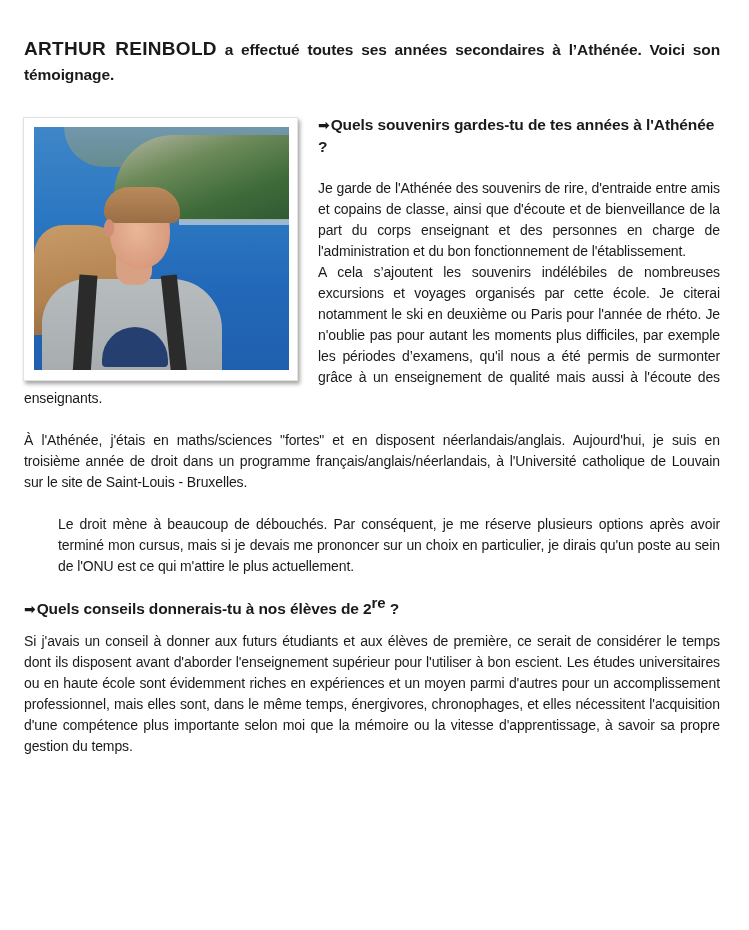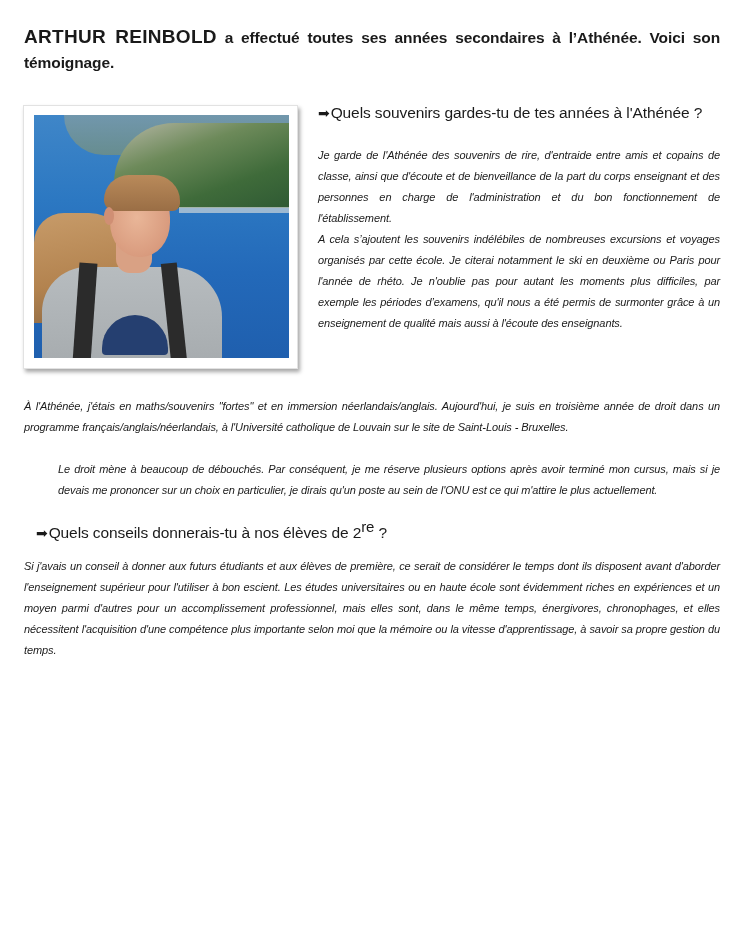--- a/index.html
+++ b/index.html
@@ -11,21 +11,21 @@
     width: 749px;
     height: 930px;
     position: relative;
     overflow: hidden;
     font-family: "Liberation Sans", "DejaVu Sans", sans-serif;
     color: #1a1a1a;
   }
   .page {
     position: absolute;
     left: 24px;
-    top: 24px;
+    top: 36px;
     width: 696px;
   }
   .intro {
     font-size: 15.5px;
     font-weight: bold;
     line-height: 25px;
     text-align: justify;
     letter-spacing: -0.1px;
     margin: 0;
   }
@@ -135,35 +135,34 @@
     border-radius: 40px 42px 12px 18px;
   }
   .photo .ear {
     position: absolute;
     left: 70px; top: 92px;
     width: 10px; height: 18px;
     background: #d08f74;
     border-radius: 50%;
   }
   .question {
-    font-weight: normal;
+    font-weight: bold;
     font-size: 15.5px;
     line-height: 21px;
-    margin: 12px;
+    margin: 0;
     letter-spacing: -0.1px;
   }
   .question .arrow {
     display: inline-block;
     font-size: 14px;
     margin-right: 1px;
     vertical-align: 0px;
   }
   .answer {
-    font-style: italic;
-    font-size: 11px;
+    font-size: 14px;
     line-height: 21px;
     text-align: justify;
     margin: 0;
     letter-spacing: -0.1px;
   }
   .q1 {
     margin-top: 5px;
   }
   .a1 {
     margin-top: 21px;
@@ -209,20 +208,20 @@
       </div>
     </div>
 
     <p class="question q1"><span class="arrow">➡</span><span>Quels souvenirs gardes-tu de tes années à l'Athénée ?</span></p>
 
     <p class="answer a1">Je garde de l'Athénée des souvenirs de rire, d'entraide entre amis et copains de classe, ainsi que d'écoute et de bienveillance de la part du corps enseignant et des personnes en charge de l'administration et du bon fonctionnement de l'établissement.</p>
     <p class="answer">A cela s’ajoutent les souvenirs indélébiles de nombreuses excursions et voyages organisés par cette école. Je citerai notamment le ski en deuxième ou Paris pour l'année de rhéto. Je n'oublie pas pour autant les moments plus difficiles, par exemple les périodes d’examens, qu'il nous a été permis de surmonter grâce à un enseignement de qualité mais aussi à l'écoute des enseignants.</p>
     <div class="gap-after-answer"></div>
   </div>
 
-  <p class="answer a2">À l'Athénée, j'étais en maths/souvenirs "fortes" et en immersion néerlandais/anglais. Aujourd'hui, je suis en troisième année de droit dans un programme français/anglais/néerlandais, à l'Université catholique de Louvain sur le site de Saint-Louis  - Bruxelles.</p>
+  <p class="answer a2">À l'Athénée, j'étais en maths/sciences "fortes" et en disposent néerlandais/anglais. Aujourd'hui, je suis en troisième année de droit dans un programme français/anglais/néerlandais, à l'Université catholique de Louvain sur le site de Saint-Louis  - Bruxelles.</p>
 
   <p class="answer a3">Le droit mène à beaucoup de débouchés. Par conséquent, je me réserve plusieurs options après avoir terminé mon cursus, mais si je devais me prononcer sur un choix en particulier, je dirais qu'un poste au sein de l'ONU est ce qui m'attire le plus actuellement.</p>
 
   <p class="question q4"><span class="arrow">➡</span><span>Quels conseils donnerais-tu à nos élèves de 2</span><sup>re</sup><span> ?</span></p>
   <p class="answer a4">Si j'avais un conseil à donner aux futurs étudiants et aux élèves de première, ce serait de considérer le temps dont ils disposent avant d'aborder l'enseignement supérieur pour l'utiliser à bon escient. Les études universitaires ou en haute école sont évidemment riches en expériences et un moyen parmi d'autres pour un accomplissement professionnel, mais elles sont, dans le même temps, énergivores, chronophages, et elles nécessitent l'acquisition d'une compétence plus importante selon moi que la mémoire ou la vitesse d'apprentissage, à savoir sa propre gestion du temps.</p>
 
 </div>
 
 </body></html>

